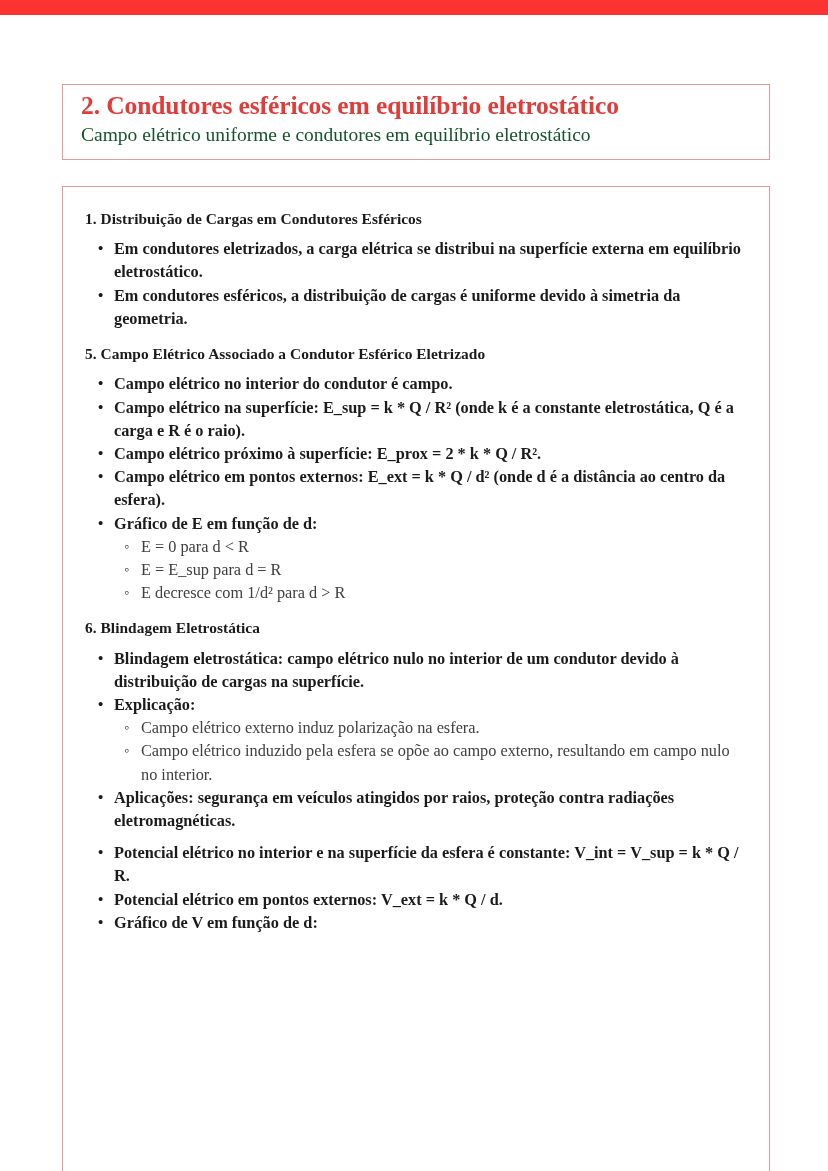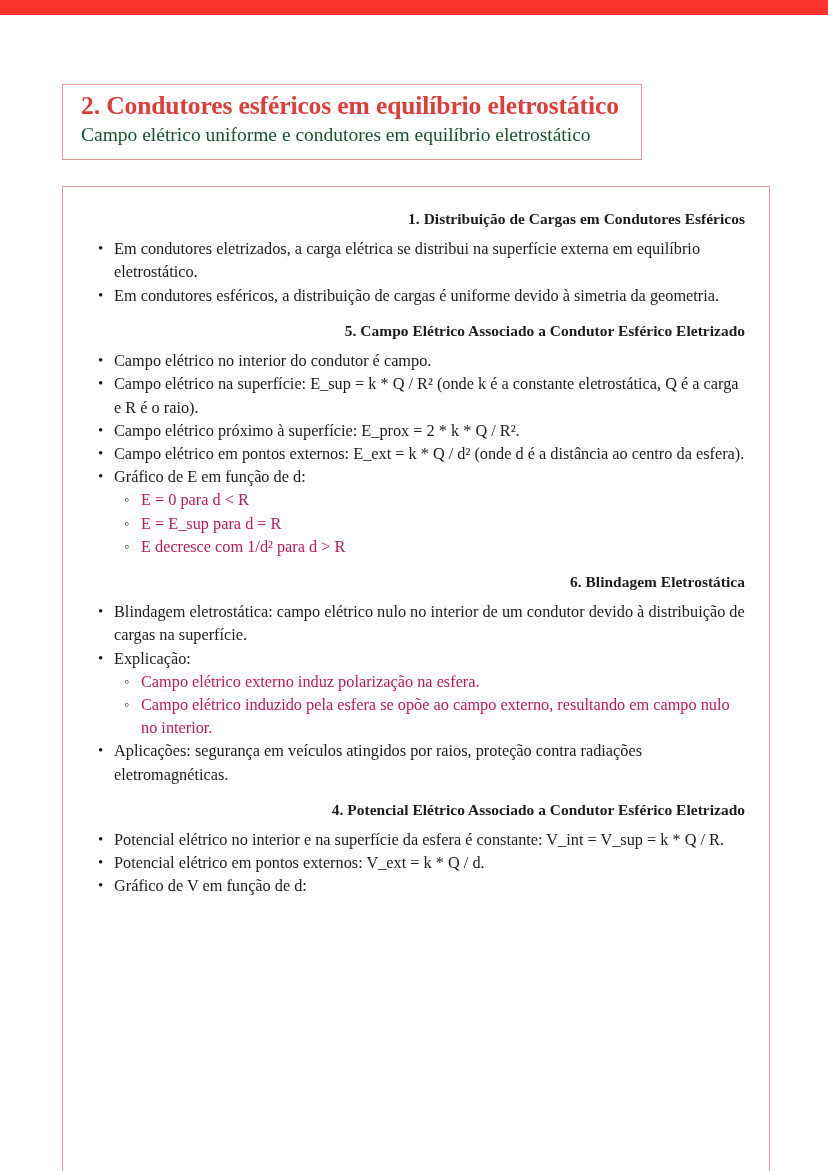--- a/index.html
+++ b/index.html
@@ -28,21 +28,21 @@
     width: 828px;
     height: 15px;
     background: #fc3330;
   }
 
   
   .header-card {
     position: absolute;
     left: 62px;
     top: 84px;
-    width: 580px;
+    width: 708px;
     height: 76px;
     border: 1px solid #e79a99;
     background: #ffffff;
     padding: 7px 18px 0 18px;
   }
   .doc-title {
     color: #e03c3a;
     font-size: 25.5px;
     font-weight: bold;
     line-height: 1.12;
@@ -77,59 +77,58 @@
   .section + .section { margin-top: 0px; }
 
   .section-heading {
     font-size: 15.4px;
     font-weight: bold;
     color: #1b1b1b;
     margin: 0 0 0 0;
     padding: 14px 0 0 0;
     line-height: 1.25;
     letter-spacing: 0.05px;
-    text-align: right;
   }
   .section:first-child .section-heading { padding-top: 0; }
 
   ul.bullets {
     list-style: none;
     margin: 9px 0 0 0;
     padding: 0;
   }
   ul.bullets > li {
     position: relative;
     padding-left: 29px;
     margin: 0 0 0 0;
     font-size: 16.3px;
     line-height: 23.2px;
     color: #1b1b1b;
   }
-  ul.bullets > li > .li-text { display: block; }
+  ul.bullets > li > .li-text { display: block; font-weight: bold; }
   ul.bullets > li > .li-text::before {
     content: "\2022";
     position: absolute;
     left: 13px;
     top: 0;
     font-size: 15px;
     line-height: 23.2px;
     color: #1b1b1b;
   }
 
   ul.subbullets {
     list-style: none;
     margin: 0;
     padding: 0;
   }
   ul.subbullets > li {
     position: relative;
     padding-left: 27px;
     font-size: 16.3px;
     line-height: 23.2px;
-    color: #be185d;
+    color: #404040;
   }
   ul.subbullets > li::before {
     content: "\25E6";
     position: absolute;
     left: 10px;
     top: 0;
     font-size: 14px;
     line-height: 23.2px;
     color: #1b1b1b;
   }
@@ -196,21 +195,20 @@
                 <li>Campo elétrico externo induz polarização na esfera.</li>
                 <li>Campo elétrico induzido pela esfera se opõe ao campo externo, resultando em campo nulo no interior.</li>
               </ul>
             </li>
             <li>
               <span class="li-text">Aplicações: segurança em veículos atingidos por raios, proteção contra radiações eletromagnéticas.</span>
             </li>
           </ul>
         </div>
         <div class="section">
-          <div class="section-heading">4. Potencial Elétrico Associado a Condutor Esférico Eletrizado</div>
           <ul class="bullets">
             <li>
               <span class="li-text">Potencial elétrico no interior e na superfície da esfera é constante: V_int = V_sup = k * Q / R.</span>
             </li>
             <li>
               <span class="li-text">Potencial elétrico em pontos externos: V_ext = k * Q / d.</span>
             </li>
             <li>
               <span class="li-text">Gráfico de V em função de d:</span>
             </li>

